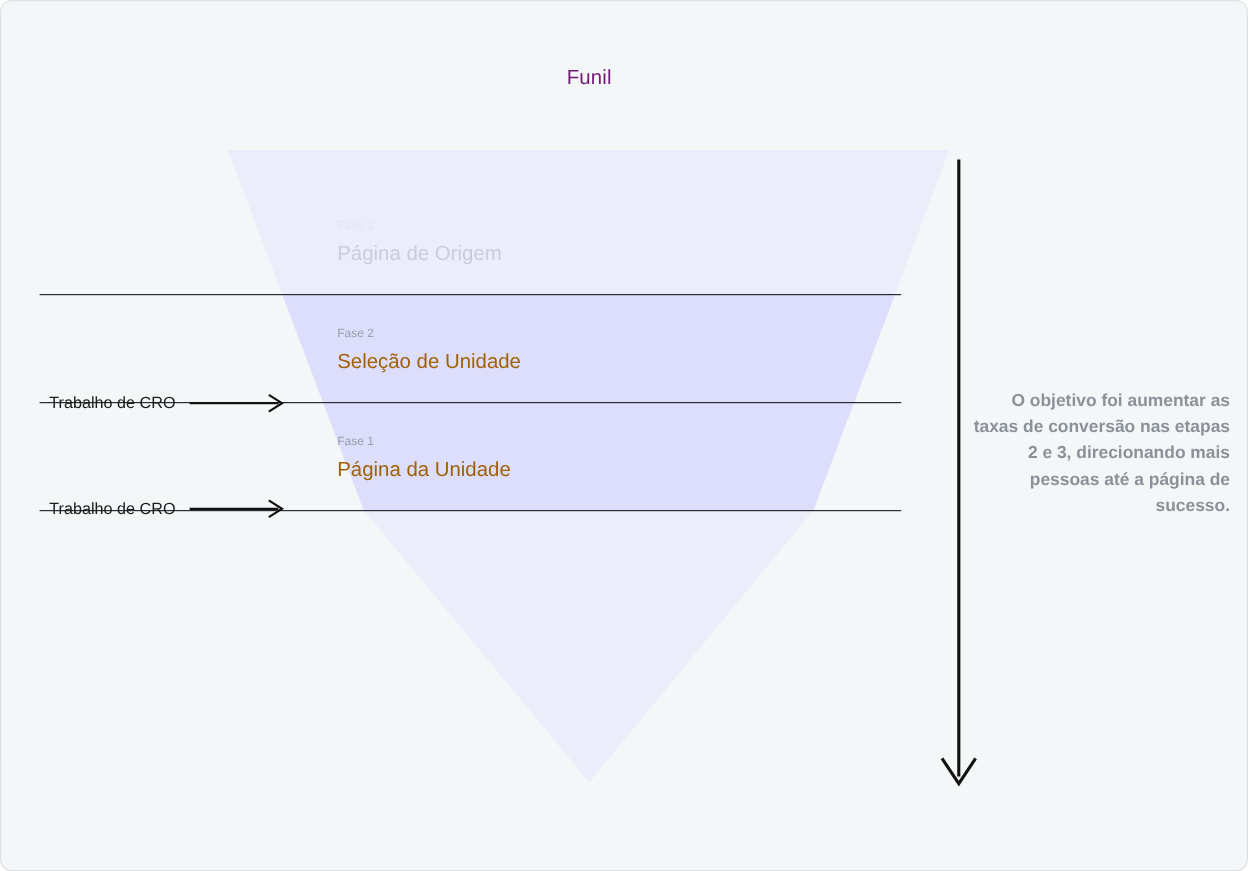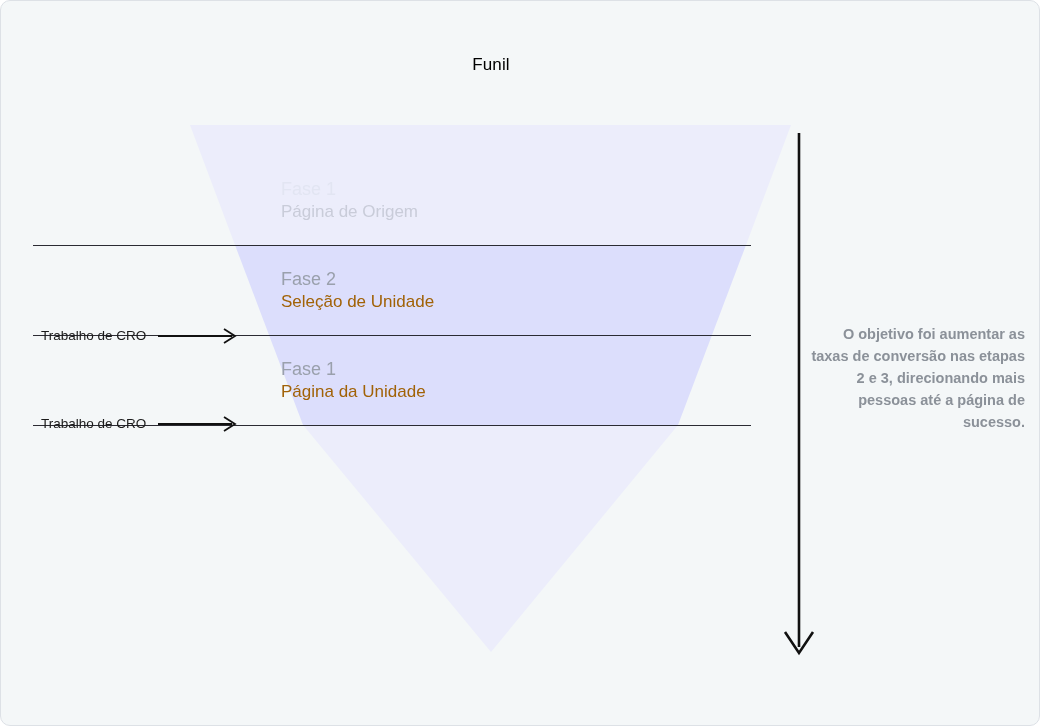--- a/index.html
+++ b/index.html
@@ -22,21 +22,21 @@
     overflow: hidden;
   }
 
   
   .title-block {
     position: absolute;
     left: 0;
     top: 52px;
     width: 980px;
     text-align: center;
-    color: #000000;
+    color: #701a75;
     font-size: 17px;
     line-height: 23px;
     letter-spacing: .1px;
   }
   .title-line { display: block; }
 
   
   .funnel-svg {
     position: absolute;
     left: 0;
@@ -47,21 +47,21 @@
 
   
   .stage {
     position: absolute;
     width: 420px;
     left: 280px;
     text-align: left;
   }
   .stage .phase {
     display: block;
-    font-size: 18px;
+    font-size: 10px;
     line-height: 22px;
     color: #9aa0ac;
   }
   .stage .name {
     display: block;
     font-size: 17px;
     line-height: 24px;
     color: #a16207;
   }
   .stage.muted .phase { color: #e2e5f2; }

